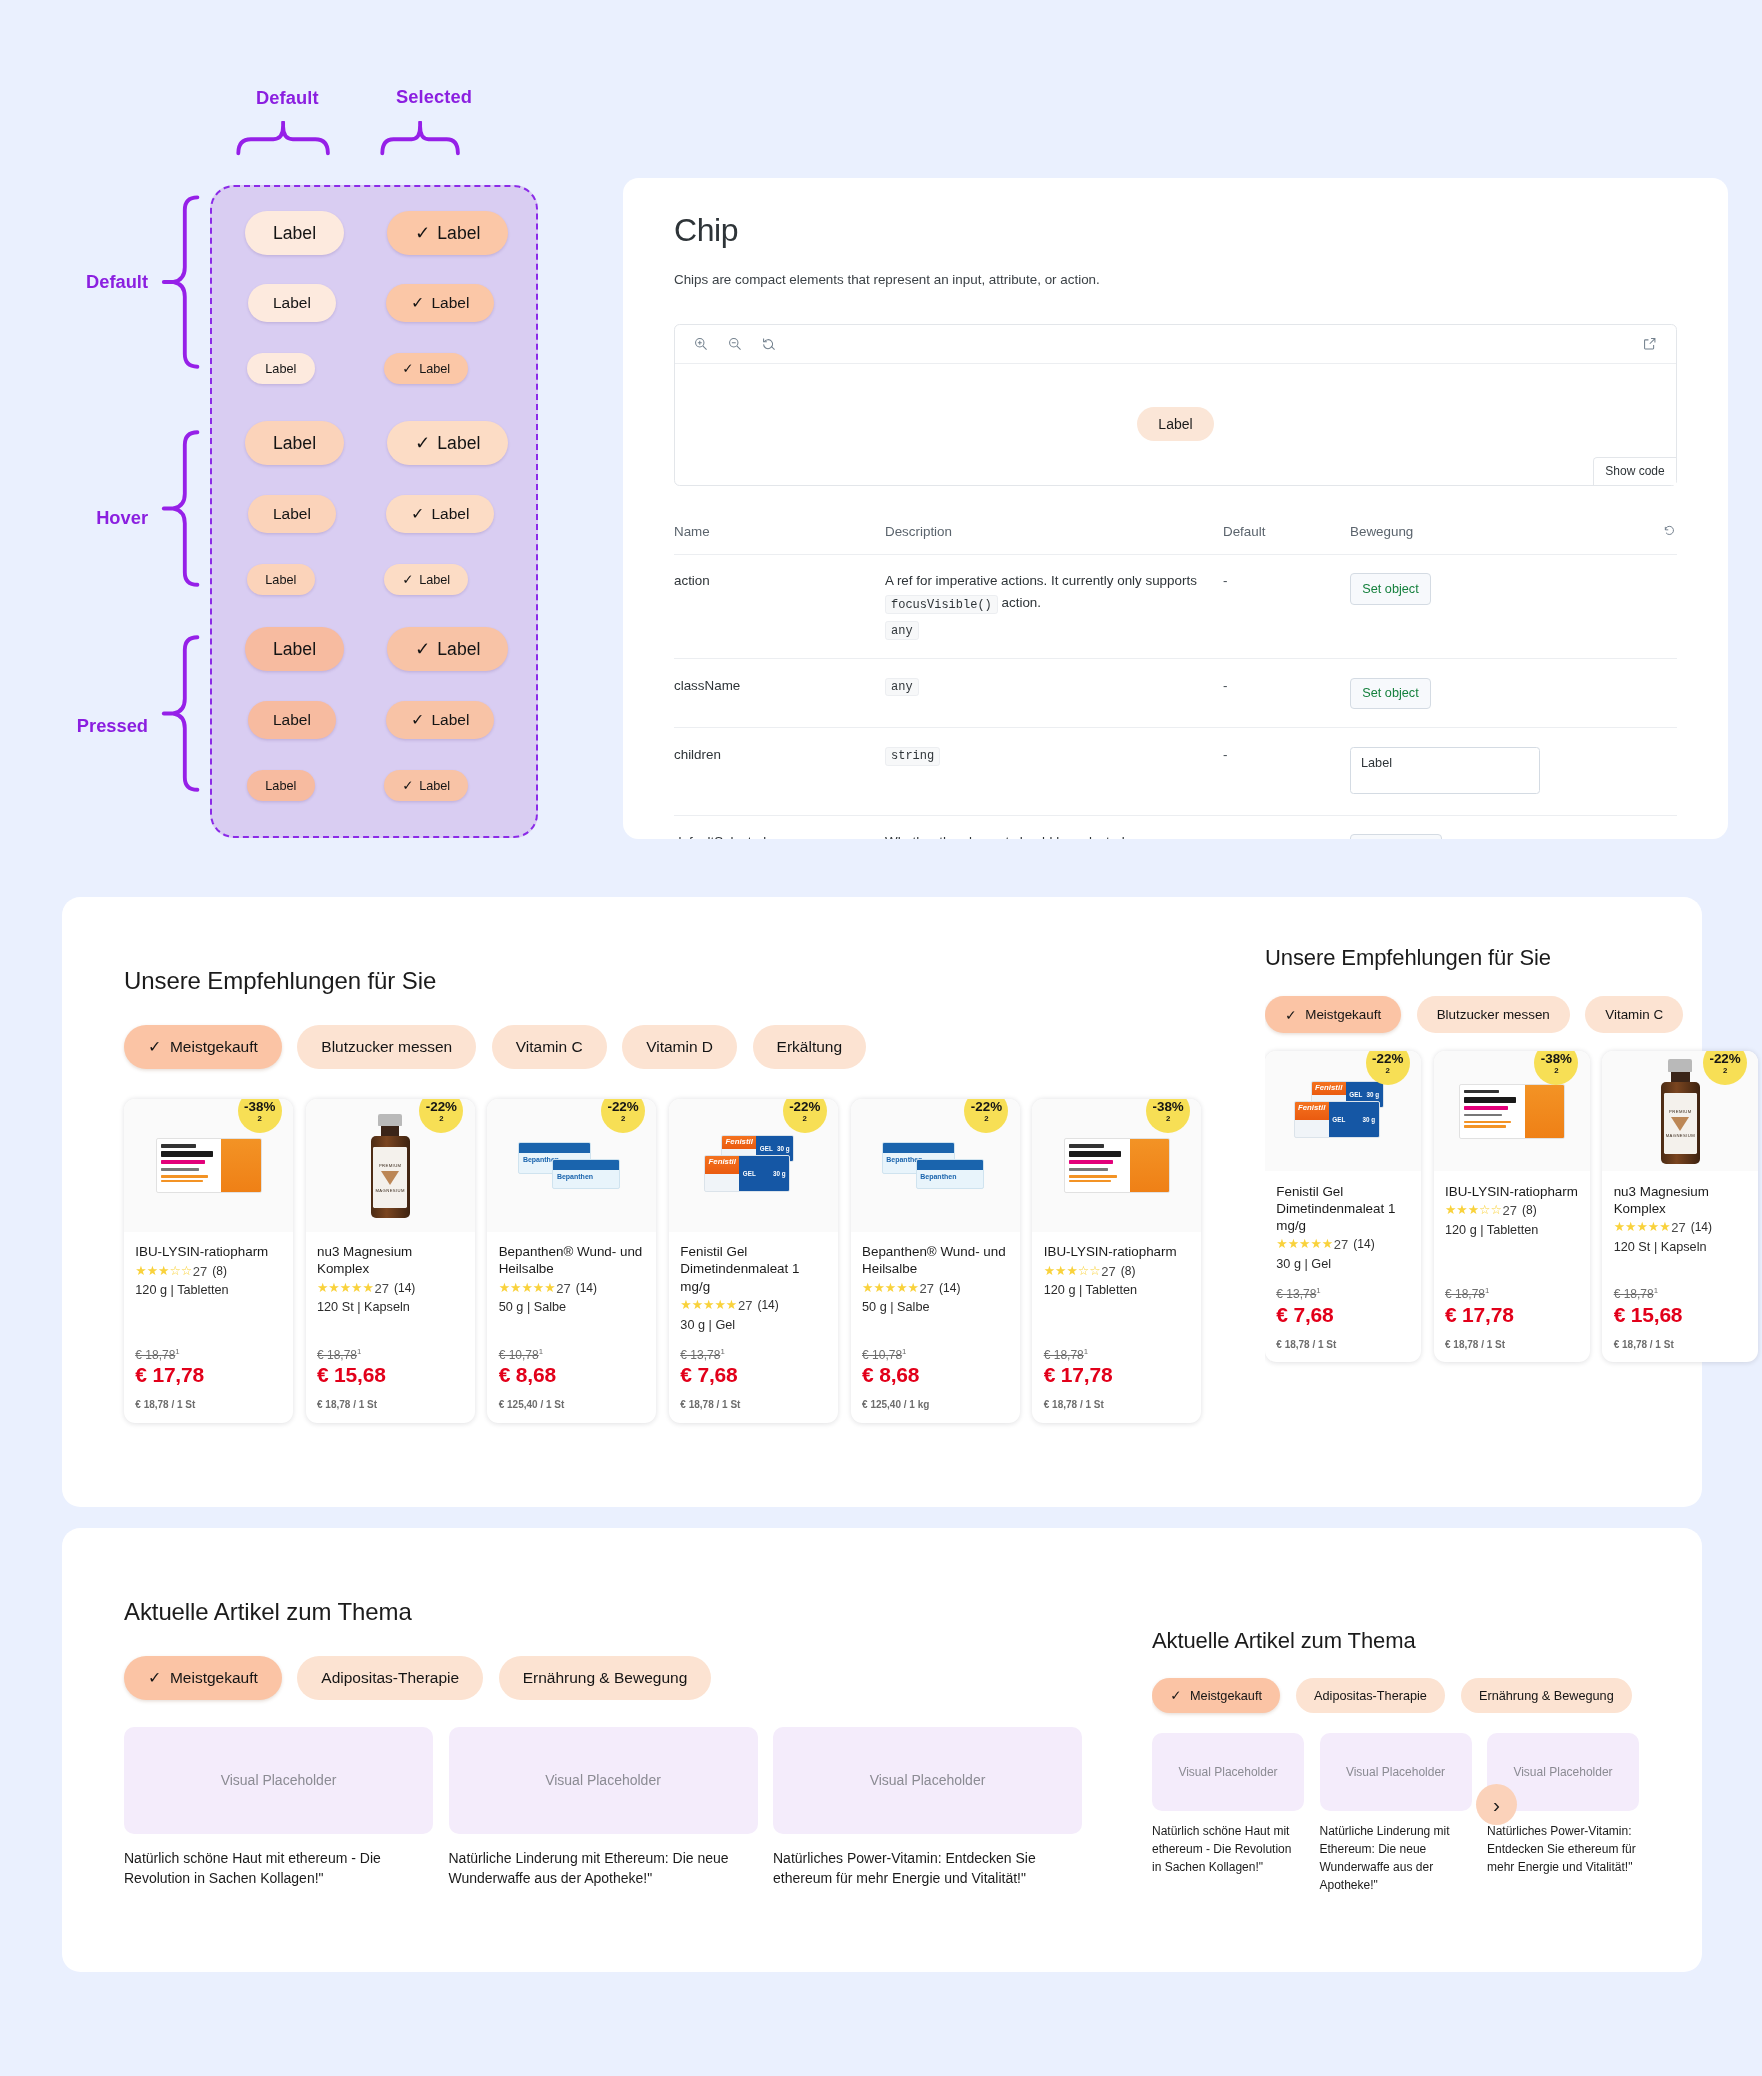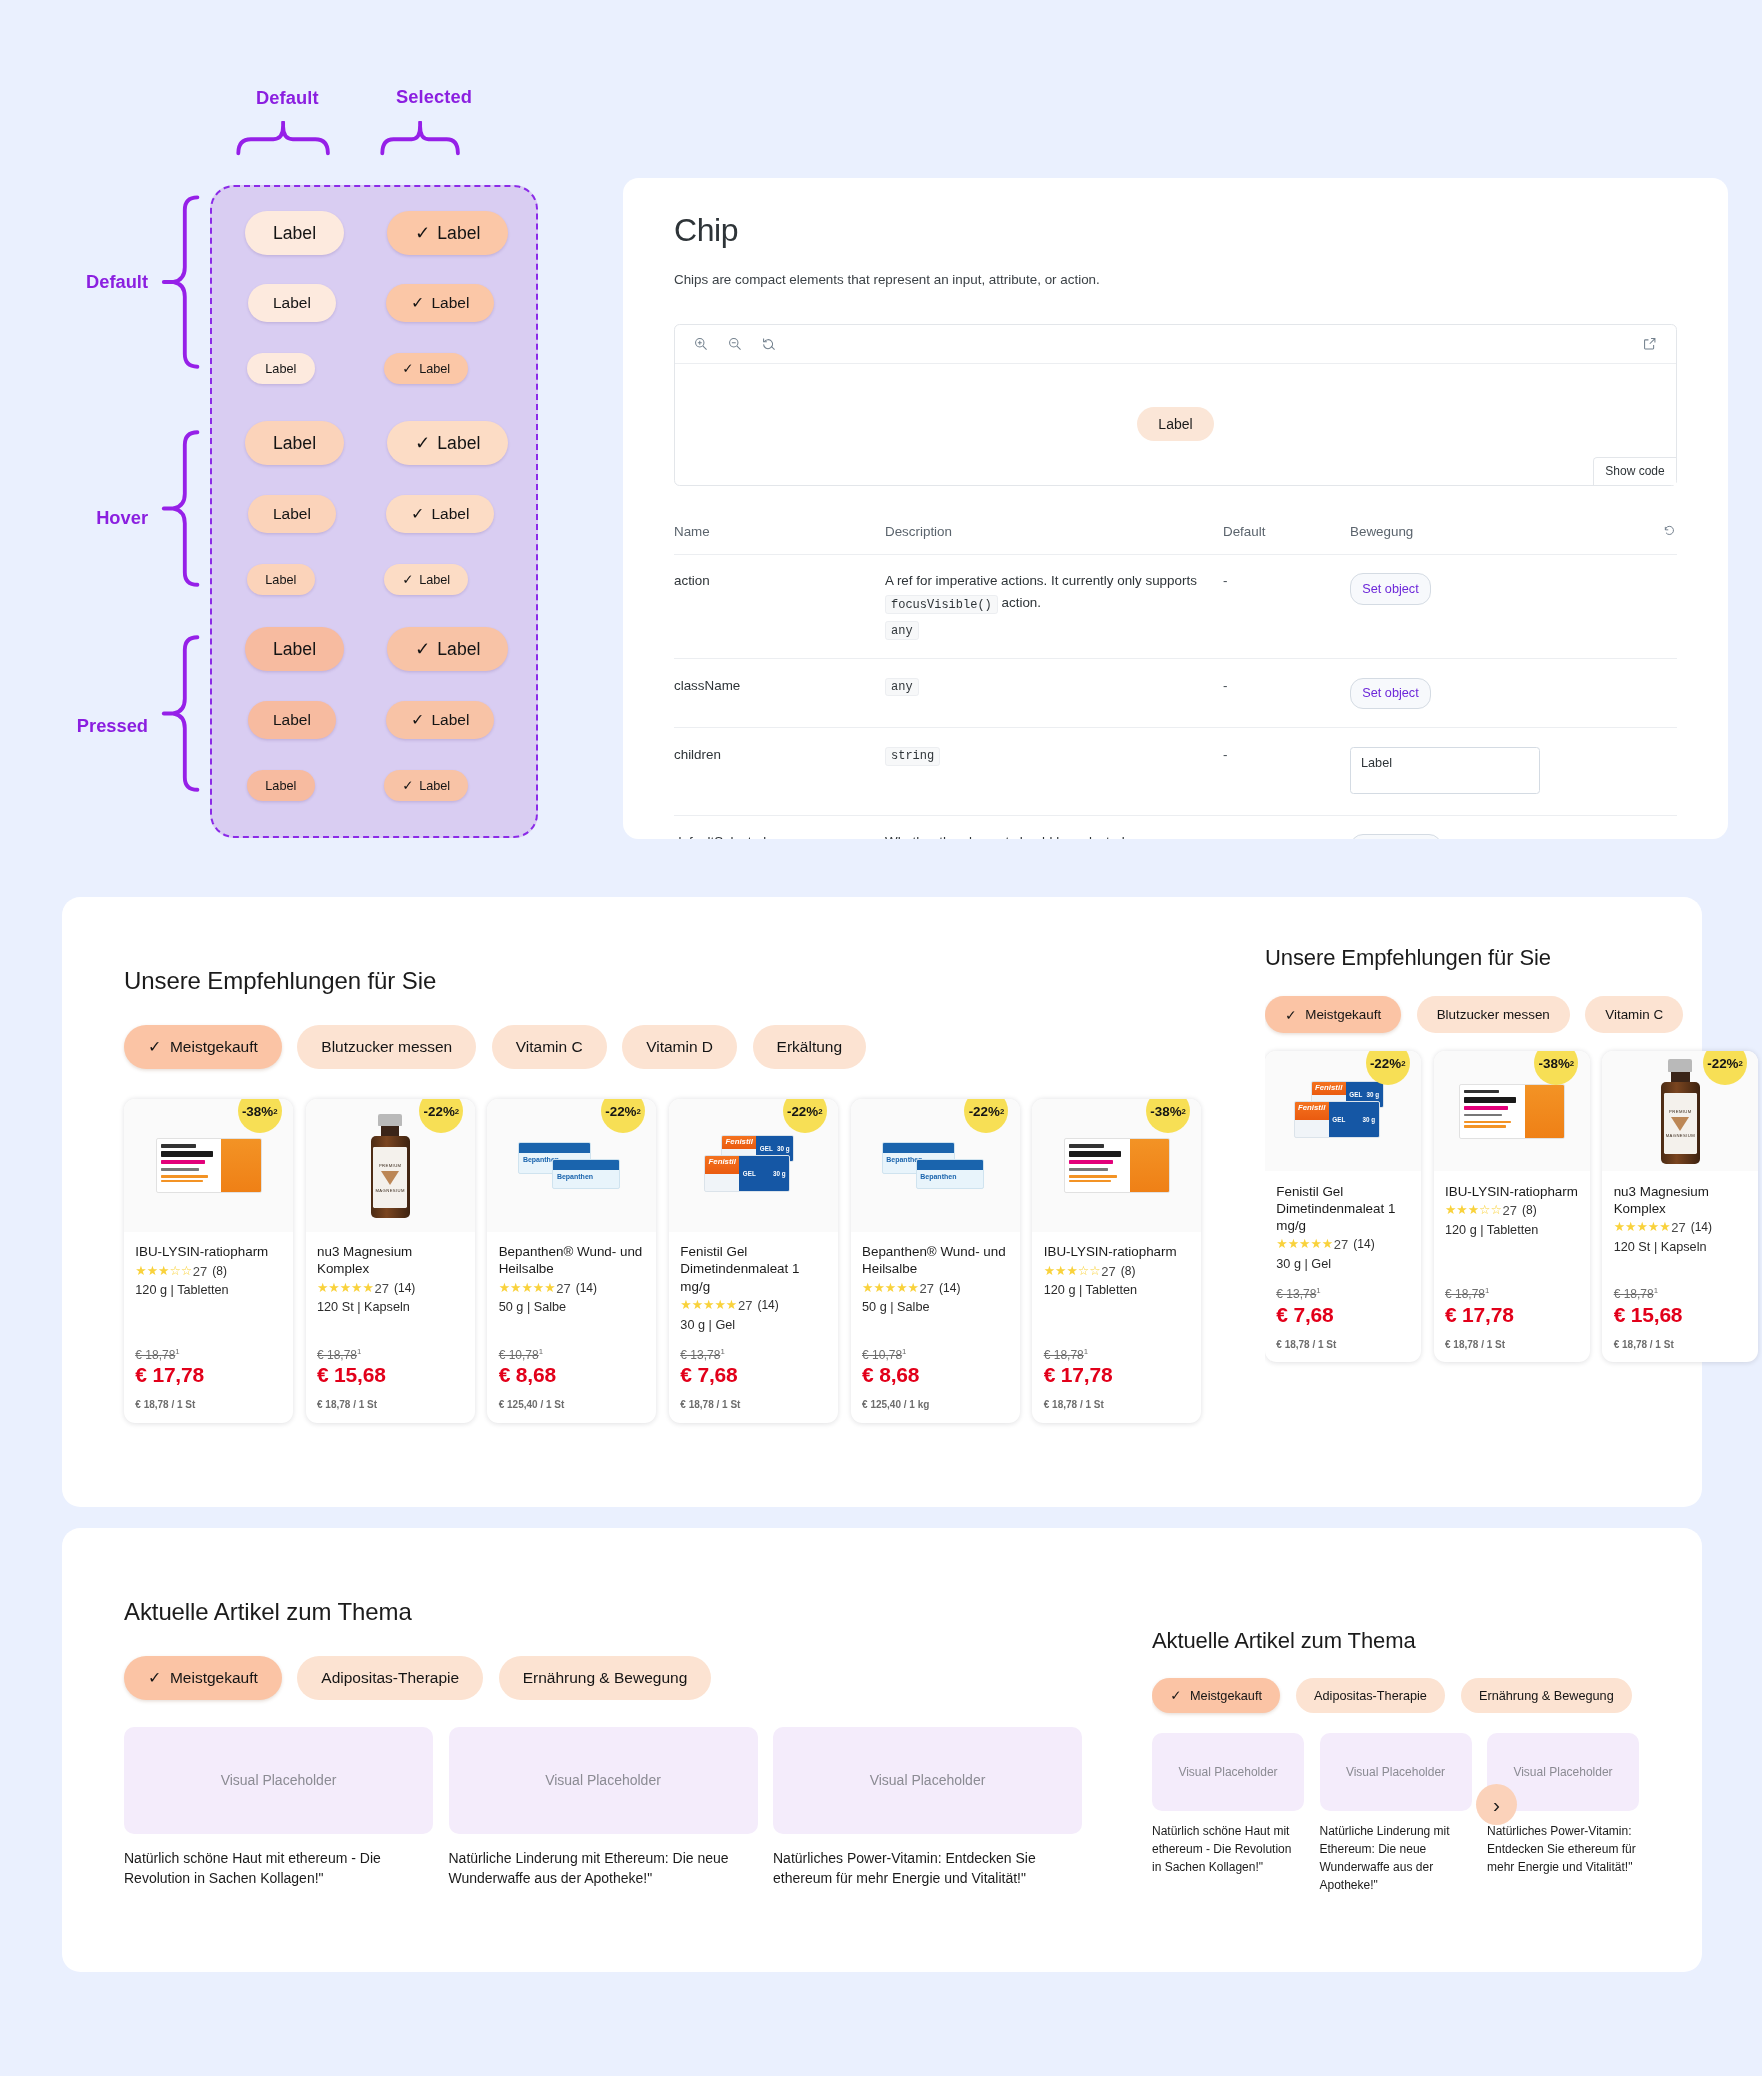--- a/index.html
+++ b/index.html
@@ -127,22 +127,22 @@
   .props-table td.c-ctrl { width: 211px; }
   .code-pill {
     display: inline-block;
     font-family: "Liberation Mono", monospace;
     font-size: 12px;
     background: #f7f8f9; border: 0.7px solid #eceef1; border-radius: 2.8px;
     padding: 1.4px 5px; color: #2e3438; margin-top: 7px;
   }
   .ctrl-btn {
     display: inline-block;
-    border: 0.7px solid #d4dbe3; border-radius: 13px;
-    background: #f7f9fc; color: #6d28d9;
+    border: 0.7px solid #d4dbe3; border-radius: 4px;
+    background: #f7f9fc; color: #15803d;
     font-size: 12.7px; padding: 7.8px 11.3px;
   }
   .ctrl-input {
     width: 100%; border: 0.7px solid #d4dbe3; border-radius: 3.5px;
     background: #fff; color: #2e3438; font-size: 12.7px;
     padding: 8.5px 10px; min-height: 41px;
     font-family: "Liberation Sans", sans-serif;
     resize: none;
   }
   .reset-icon { width: 14px; height: 14px; color: #73808d; float: right; }
@@ -174,21 +174,21 @@
   }
   .prod-img {
     position: relative; height: 133px; background: #fafafa;
     display: flex; align-items: center; justify-content: center;
   }
   .discount {
     position: absolute; right: 11.3px; top: -10px;
     width: 44px; height: 44px; border-radius: 50%;
     background: #f7df55; color: #151515;
     display: flex; align-items: center; justify-content: center;
-    font-size: 13.4px; font-weight: 600;
+    font-size: 13.4px; font-weight: 600; flex-direction: column;
   }
   .discount sup { font-size: 7.8px; }
   .prod-body { padding: 11.3px 11.3px 12.7px 11.3px; display: flex; flex-direction: column; flex: 1; }
   .prod-name { font-size: 13.4px; line-height: 1.28; color: #1b1b1b; }
   .stars { margin-top: 4.2px; display: flex; align-items: flex-start; font-size: 12.7px; color: #f9d23c; line-height: 1; }
   .stars .sup { font-size: 13px; color: #4a4a4a; margin-left: 0.7px; }
   .stars .cnt { font-size: 12px; color: #2b2b2b; margin-left: 5px; }
   .prod-meta { margin-top: 5.6px; font-size: 12.7px; color: #2b2b2b; }
   .price-block { margin-top: auto; padding-top: 15.5px; }
   .old-price { font-size: 12px; color: #6d6d6d; text-decoration: line-through; }

